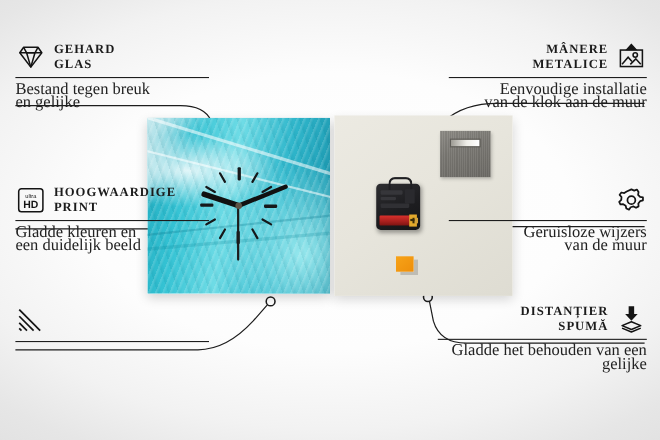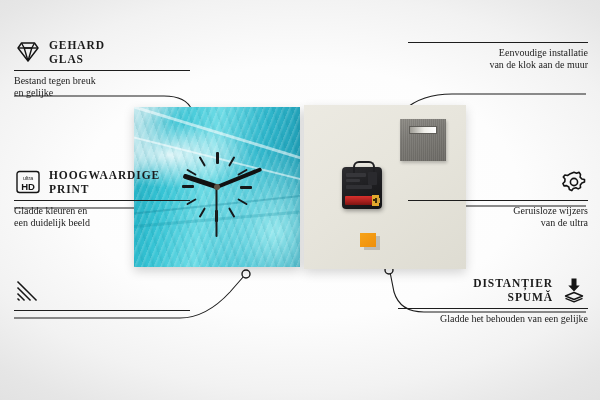--- a/index.html
+++ b/index.html
@@ -96,21 +96,21 @@
   .feat{position:absolute;width:176px;}
   .feat .head{display:flex;align-items:center;gap:7px;}
   .feat .icon{width:28px;height:28px;flex:0 0 28px;display:flex;align-items:center;justify-content:center;}
   .feat .title{
     font-family:"Liberation Serif", serif;font-weight:700;
     font-size:11.5px;letter-spacing:.9px;color:#1b1b1b;line-height:14px;
     text-transform:uppercase;
   }
   .feat .rule{height:1px;background:#1d1d1d;margin:4px 0 4px 0;}
   .feat .desc{
-    font-family:"Liberation Serif", serif;font-size:10px;line-height:12px;color:#222;
+    font-family:"Liberation Serif", serif;font-size:15px;line-height:12px;color:#222;
   }
   .feat.right .head{flex-direction:row-reverse;}
   .feat.right .title,.feat.right .desc{text-align:right;}
 
   #feat-glass{left:14px;top:38px;}
   #feat-print{left:14px;top:168px;}
   #feat-edges{left:14px;top:278px;}
   #feat-hangers{left:408px;top:38px;width:180px;}
   #feat-mechanism{left:408px;top:168px;width:180px;}
   #feat-spacer{left:398px;top:276px;width:190px;}
@@ -266,40 +266,56 @@
               <path d="M3 14 L9 20"></path>
               <path d="M3 19 L4 20"></path>
         </g>
           </svg>
       </span>
     </div>
     <div class="rule"></div>
   </div>
 
   <div class="feat right" id="feat-hangers">
+    <div class="head">
+      <span class="icon">
+        <svg width="28" height="26" viewBox="0 0 28 26">
+            <g fill="none" stroke="#141414" stroke-width="1.4">
+          <path d="M14 1.5 L10 6 H18 Z" fill="#141414"></path>
+          <rect x="4" y="6.5" width="20" height="15"></rect>
+          <path d="M5.5 19.5 L11 13 L14.5 17"></path>
+          <path d="M13 19.5 L18 14.5 L22.5 19.5"></path>
+          <circle cx="17.5" cy="11" r="2"></circle>
+        </g>
+          </svg>
+      </span>
+      <span class="title">
+        <span>MÂNERE</span><br><span>METALICE</span>
+      </span>
+    </div>
     <div class="rule"></div>
     <div class="desc">
       <span>Eenvoudige installatie</span><br><span>van de klok aan de muur</span>
     </div>
   </div>
 
   <div class="feat right" id="feat-mechanism">
     <div class="head">
       <span class="icon">
         <svg width="28" height="26" viewBox="0 0 28 26">
             <g fill="none" stroke="#141414" stroke-width="1.6" stroke-linejoin="round">
           <path d="M14 3.2 l2.6 1.1 2.4 -1 1.5 2.2 -0.4 2.6 1.8 1.9 2.6 0.5 0 2.6 -2.6 0.8 -1.6 2.1 0.2 2.6 -2.3 1.3 -2.3 -1.2 -2.6 0.7 -1.5 2.2 -2.4 -1 -0.6 -2.6 -2.2 -1.4 -2.6 0.3 -1.1 -2.4 1.9 -1.8 0.2 -2.6 -1.7 -2 1.6 -2.1 2.6 0.5 2.2 -1.4 Z"></path>
           <circle cx="14" cy="13" r="3.6"></circle>
         </g>
           </svg>
       </span>
     </div>
     <div class="rule"></div>
     <div class="desc">
-      <span>Geruisloze wijzers</span><br><span>van de ultra</span>
+      <span>Geruisloze wijzers</span><br><span>van de muur</span>
     </div>
   </div>
 
   <div class="feat right" id="feat-spacer">
     <div class="head">
       <span class="icon">
         <svg width="28" height="26" viewBox="0 0 28 26">
             <g fill="none" stroke="#141414" stroke-width="1.4" stroke-linejoin="round">
           <path d="M11.5 1.5 h5 v7 h3.2 L14 14.5 L8.3 8.5 h3.2 Z" fill="#141414" stroke="none"></path>
           <path d="M14 15.5 L22.5 19 L14 22.5 L5.5 19 Z"></path>

